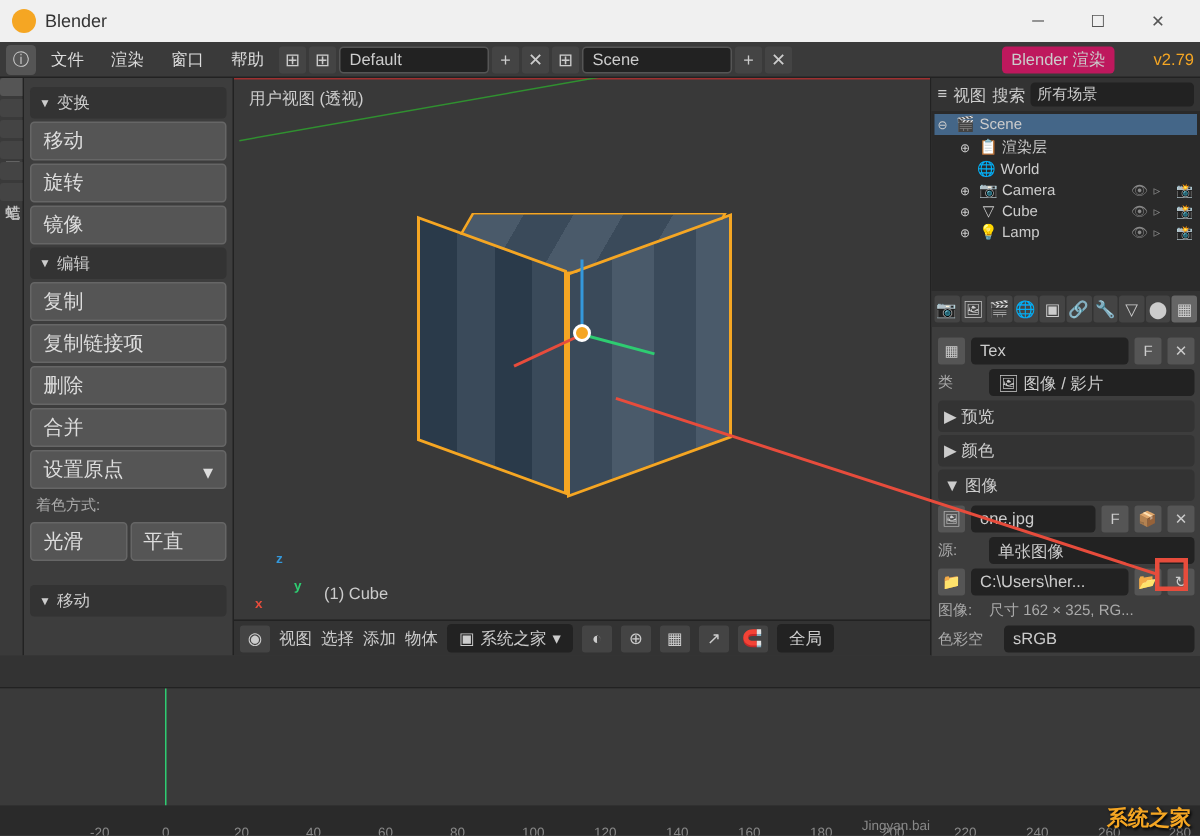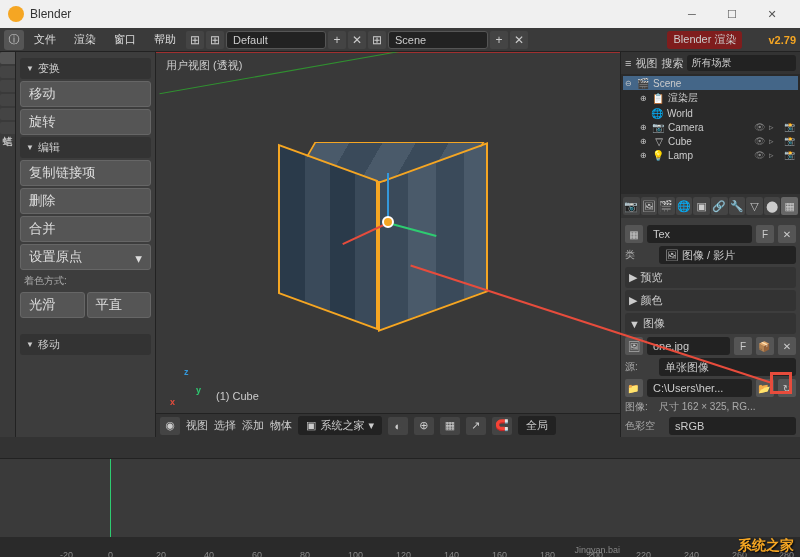--- a/index.html
+++ b/index.html
@@ -10,22 +10,22 @@
 .titlebar .logo { width: 16px; height: 16px; background: #f5a623; border-radius: 50%; margin-right: 6px; }
 .titlebar .title { flex: 1; font-size: 12px; }
 .titlebar .winbtn { width: 40px; height: 28px; display: flex; align-items: center; justify-content: center; color: #555; }
 
 
 .menubar { height: 24px; background: #3a3a3a; display: flex; align-items: center; padding: 0 4px; gap: 2px; border-bottom: 1px solid #222; }
 .menubar .icon-btn { width: 20px; height: 20px; background: #555; border-radius: 3px; display: flex; align-items: center; justify-content: center; }
 .menubar .menu-item { padding: 2px 8px; color: #ddd; }
 .menubar .layout-field, .menubar .scene-field { height: 18px; background: #222; border: 1px solid #555; border-radius: 3px; padding: 0 6px; display: flex; align-items: center; min-width: 100px; }
 .menubar .mini-btn { width: 18px; height: 18px; background: #444; border-radius: 2px; display: flex; align-items: center; justify-content: center; font-size: 12px; }
-.menubar .render-dd { height: 18px; background: #7f1d1d; border-radius: 3px; padding: 0 6px; display: flex; align-items: center; justify-content: center; }
-.menubar .version { color: #f5a623; font-weight: bold; margin-left: 4px; }
+.menubar .render-dd { height: 18px; background: #be185d; border-radius: 3px; padding: 0 6px; display: flex; align-items: center; justify-content: center; }
+.menubar .version { color: #f5a623; font-weight: normal; margin-left: 4px; }
 
 
 .main { display: flex; height: calc(100% - 52px - 120px); }
 
 
 .left-tabs { width: 16px; background: #3a3a3a; display: flex; flex-direction: column; border-right: 1px solid #222; }
 .vtab { writing-mode: vertical-rl; padding: 6px 1px; background: #444; margin-bottom: 2px; font-size: 10px; border-radius: 2px 0 0 2px; }
 .vtab.active { background: #555; }
 
 
@@ -153,25 +153,27 @@
     <div class="vtab">蜡笔</div>
   </div>
 
   <div class="tool-panel">
     <div class="panel-header">
         <span class="tri">▼</span>
         <span>变换</span>
       </div>
     <button class="tool-btn">移动</button>
     <button class="tool-btn">旋转</button>
+    <button class="tool-btn">镜像</button>
 
     <div class="panel-header">
         <span class="tri">▼</span>
         <span>编辑</span>
       </div>
+    <button class="tool-btn">复制</button>
     <button class="tool-btn">复制链接项</button>
     <button class="tool-btn">删除</button>
     <button class="tool-btn">合并</button>
     <button class="tool-btn dd">
         <span>设置原点</span>
         <span>▾</span>
       </button>
 
     <div class="label-txt">着色方式:</div>
     <div class="shade-row">

